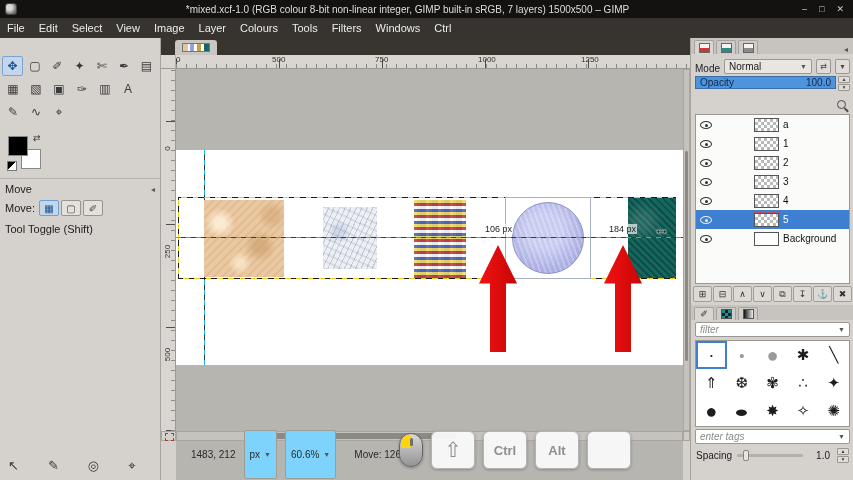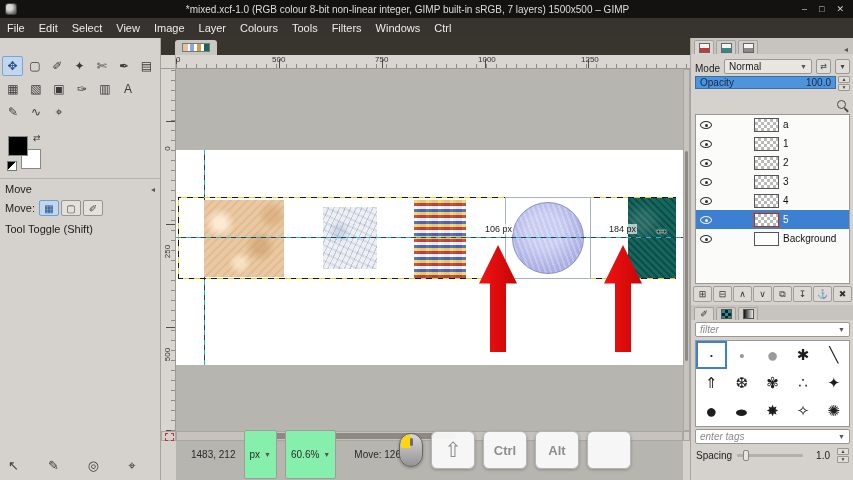--- a/index.html
+++ b/index.html
@@ -91,21 +91,21 @@
   .m2{left:432px}
   .cvcursor{position:absolute;left:478px;top:70px;font-size:15px;font-weight:bold;color:#111;text-shadow:0 0 2px #fff,0 0 2px #fff,0 0 3px #fff}
   .hscroll{position:absolute;left:15px;top:393px;width:507px;height:10px;background:#c6c3be;border:1px solid #a9a5a0}
   .hthumb{position:absolute;left:82px;top:1px;width:197px;height:6px;background:#8d8a85;border-radius:3px}
   .vscroll{position:absolute;left:522px;top:31px;width:7px;height:362px;background:#c6c3be;border:1px solid #a9a5a0}
   .vthumb{position:absolute;left:1px;top:81px;width:3px;height:210px;background:#8d8a85;border-radius:2px}
   .qmask{position:absolute;left:0;top:393px;width:15px;height:10px;background:#d5d1cc;border:1px solid #a9a5a0}
   .qmask::before{content:"";position:absolute;left:3px;top:1px;width:7px;height:6px;border:1px dashed #b33}
   .navcorner{position:absolute;left:522px;top:393px;width:7px;height:10px;background:#cfccc7;border:1px solid #a9a5a0}
   .statusbar{position:absolute;left:0;top:403px;width:529px;height:26px;display:flex;align-items:center;gap:8px;padding-left:30px;font-size:10px;color:#2a2a2a}
-  .selbtn{display:flex;align-items:center;gap:4px;background:#86efac;border:1px solid #a09c97;border-radius:2px;padding:18px 5px}
+  .selbtn{display:flex;align-items:center;gap:4px;background:#7dd3fc;border:1px solid #a09c97;border-radius:2px;padding:18px 5px}
   .chev{font-size:7px;color:#555}
   .statusmsg{margin-left:10px;white-space:nowrap}
 
   
   .keyoverlay{position:absolute;left:399px;top:431px;display:flex;align-items:center;gap:8px;z-index:30}
   .mouseicon{width:24px;height:34px;border:1px solid #666;border-radius:12px;background:linear-gradient(180deg,#d8d8d8,#949494);position:relative;box-shadow:0 1px 3px rgba(0,0,0,.3)}
   .mouseicon::before{content:"";position:absolute;left:1px;top:1px;width:10px;height:13px;border-radius:11px 2px 2px 2px;background:#ffd60a}
   .mouseicon::after{content:"";position:absolute;left:10px;top:4px;width:3px;height:8px;background:#6e6e6e;border-radius:2px}
   .keybtn{min-width:44px;height:38px;border-radius:6px;background:rgba(252,252,252,.92);border:1px solid #b5b5b5;box-shadow:0 1px 3px rgba(0,0,0,.25);display:flex;align-items:center;justify-content:center;font-size:13px;font-weight:bold;color:#8e8e8e;padding:0 6px}
   .keybtn.glyphkey{font-size:21px;font-weight:normal}

